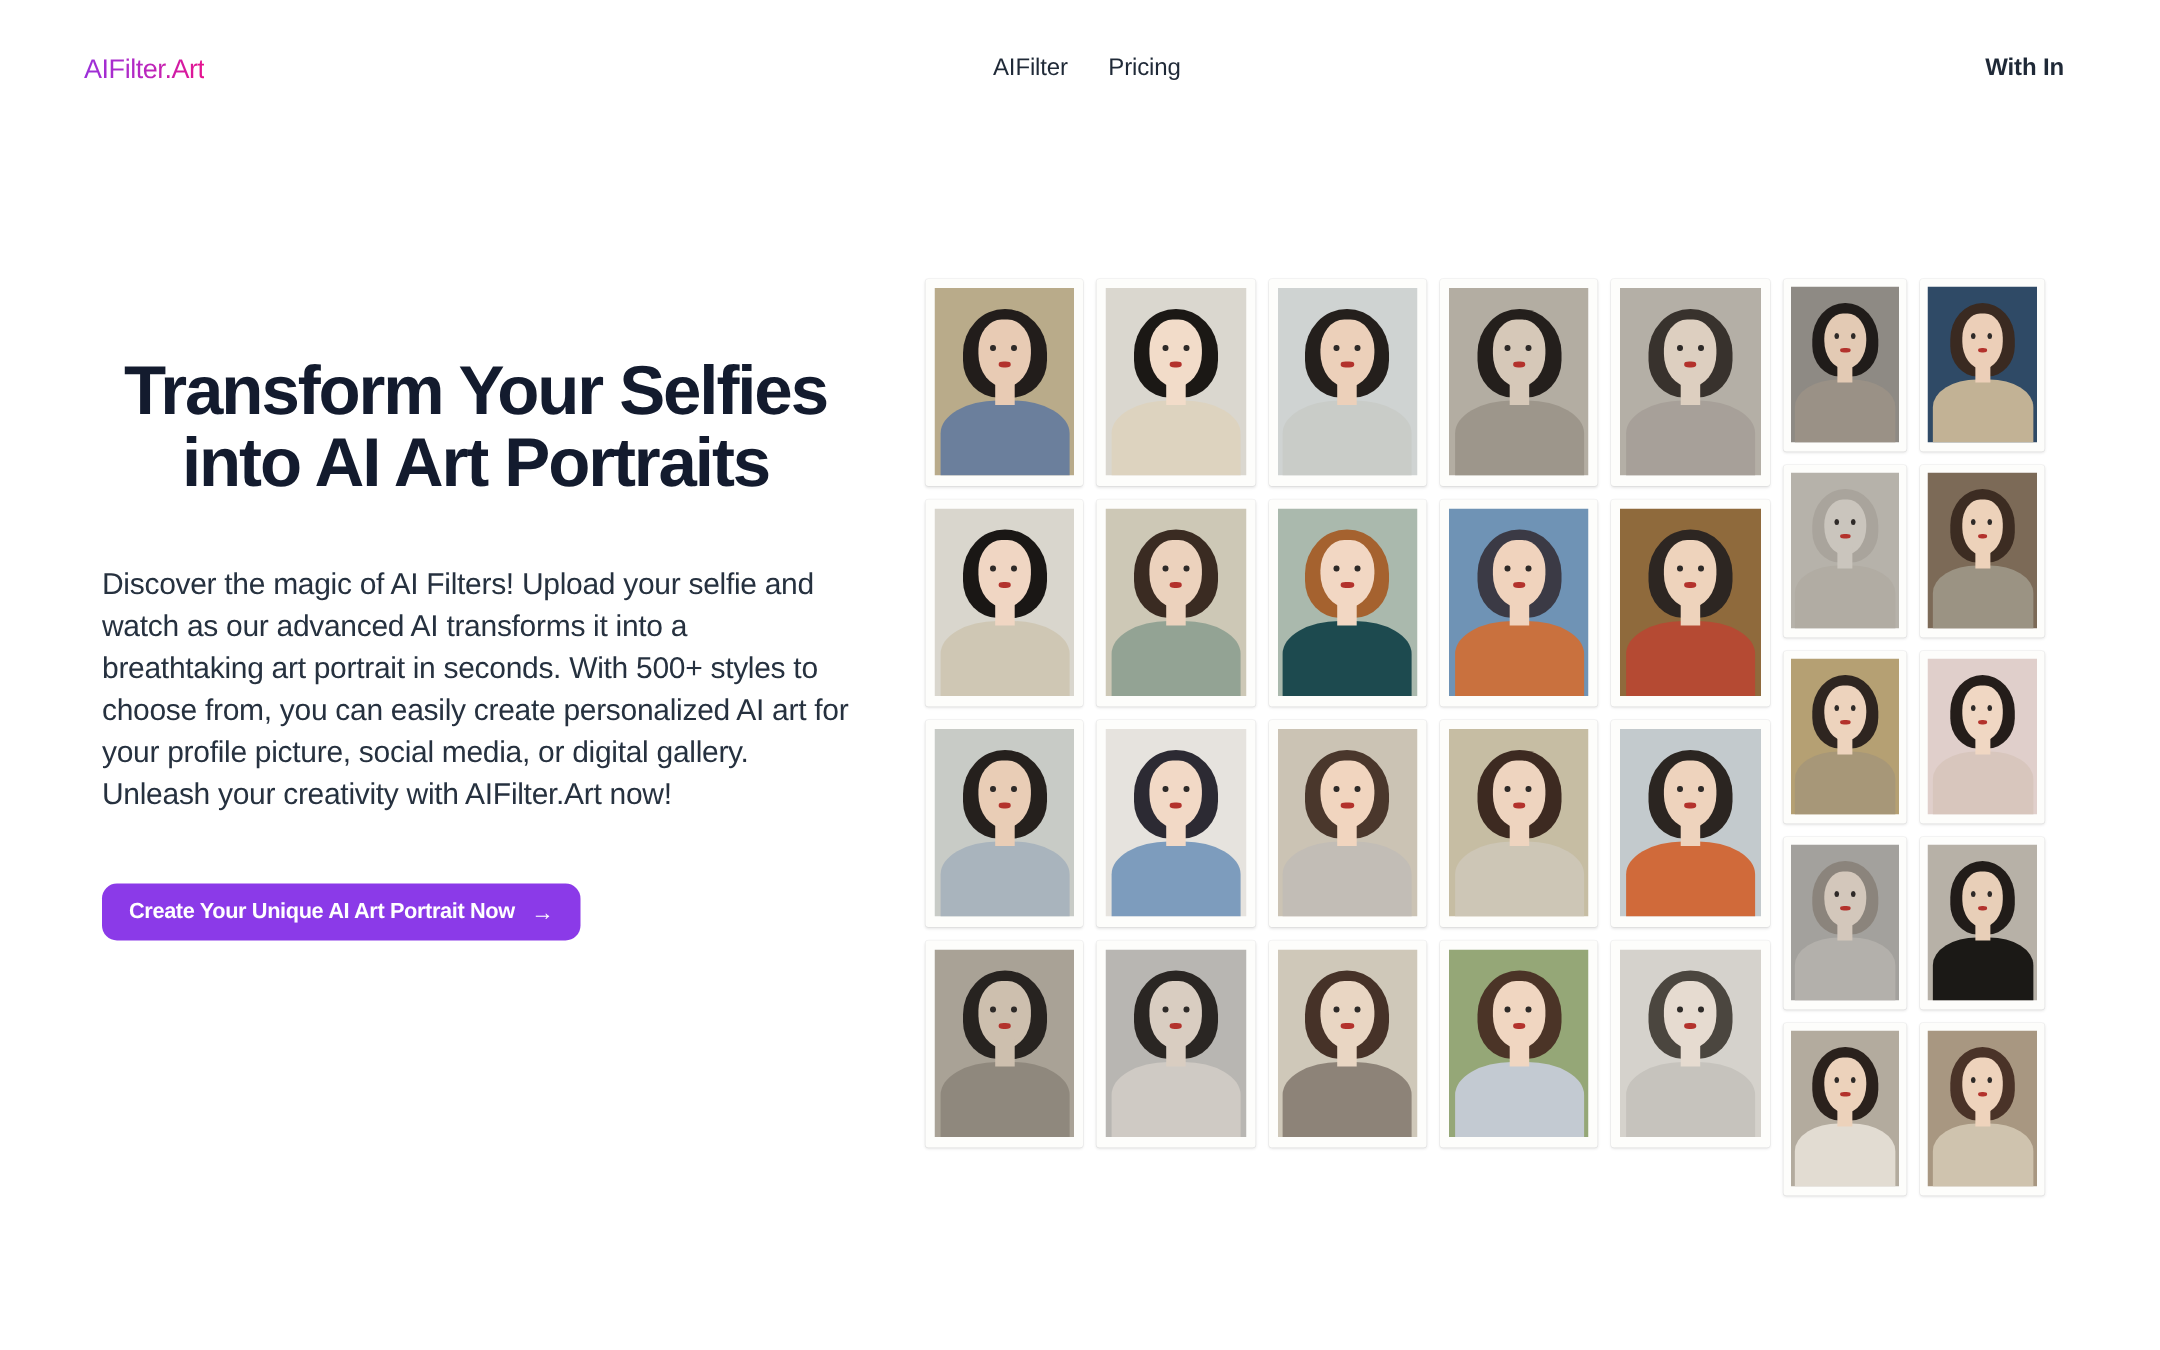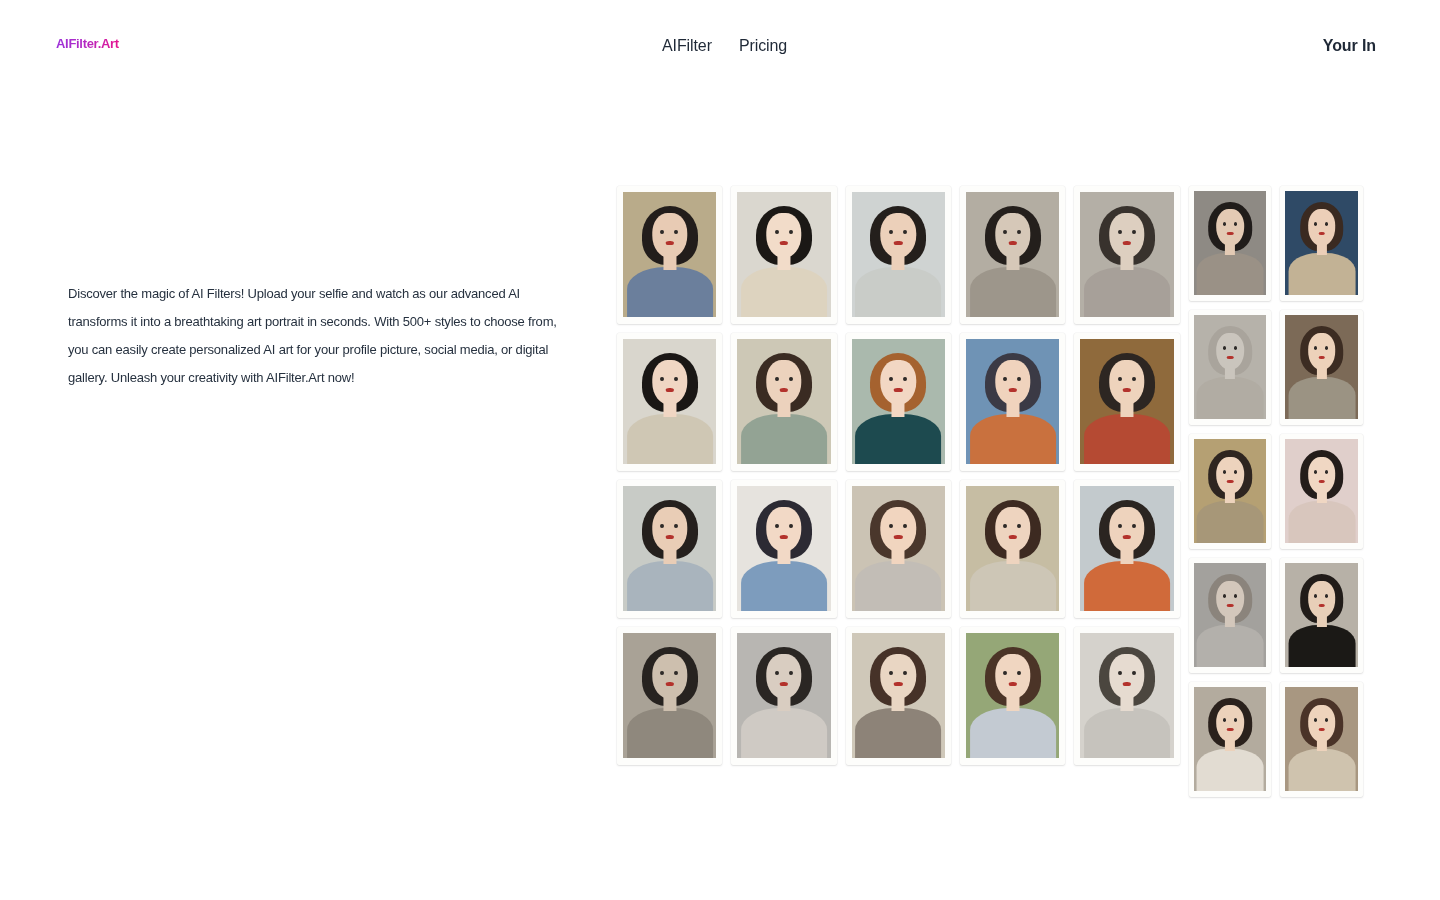--- a/index.html
+++ b/index.html
@@ -25,22 +25,22 @@
     width: 1440px;
     height: 96px;
     display: flex;
     align-items: center;
   }
 
   .logo {
     position: absolute;
     left: 56px;
     top: 36px;
-    font-size: 13px;
-    font-weight: bold;
+    font-size: 18px;
+    font-weight: normal;
     letter-spacing: -0.3px;
     background: linear-gradient(90deg, #9b30d9 0%, #b329c4 45%, #e6138f 100%);
     -webkit-background-clip: text;
     background-clip: text;
     color: transparent;
     -webkit-text-fill-color: transparent;
     cursor: pointer;
     white-space: nowrap;
   }
 
@@ -91,21 +91,21 @@
     line-height: 48px;
     font-weight: bold;
     letter-spacing: -1.4px;
     text-align: center;
     color: #131b2e;
     width: 498px;
   }
 
   .hero-paragraph {
     margin-top: 44px;
-    font-size: 13px;
+    font-size: 20px;
     line-height: 28px;
     color: #26313f;
     width: 500px;
     letter-spacing: -0.2px;
   }
 
   .cta-button {
     margin-top: 45px;
     display: inline-flex;
     align-items: center;
@@ -194,26 +194,31 @@
 
   <header class="site-header">
     <div class="logo">AIFilter.Art</div>
 
     <nav class="nav-center">
       <a class="nav-link">AIFilter</a>
       <a class="nav-link">Pricing</a>
     </nav>
 
     <div class="nav-right">
-      <a class="signin-link">Your In</a>
+      <a class="signin-link">With In</a>
     </div>
   </header>
 
   <section class="hero-left">
+    <h1 class="hero-title">Transform Your Selfies into AI Art Portraits</h1>
     <p class="hero-paragraph">Discover the magic of AI Filters! Upload your selfie and watch as our advanced AI transforms it into a breathtaking art portrait in seconds. With 500+ styles to choose from, you can easily create personalized AI art for your profile picture, social media, or digital gallery. Unleash your creativity with AIFilter.Art now!</p>
+    <button class="cta-button">
+      <span>Create Your Unique AI Art Portrait Now</span>
+      <span class="arrow-icon">→</span>
+    </button>
   </section>
 
   <section class="gallery" id="gallery">
       <div class="gallery-col large">
         <div class="frame" title="vintage-portrait-blue-vest">
           <div class="portrait">
             <div class="bg" style="background:#b9ab8a"></div>
             <div class="body" style="background:#6b7f9c"></div>
             <div class="hair" style="background:#221d1b"></div>
             <div class="face" style="background:#e8cbb4"></div>

